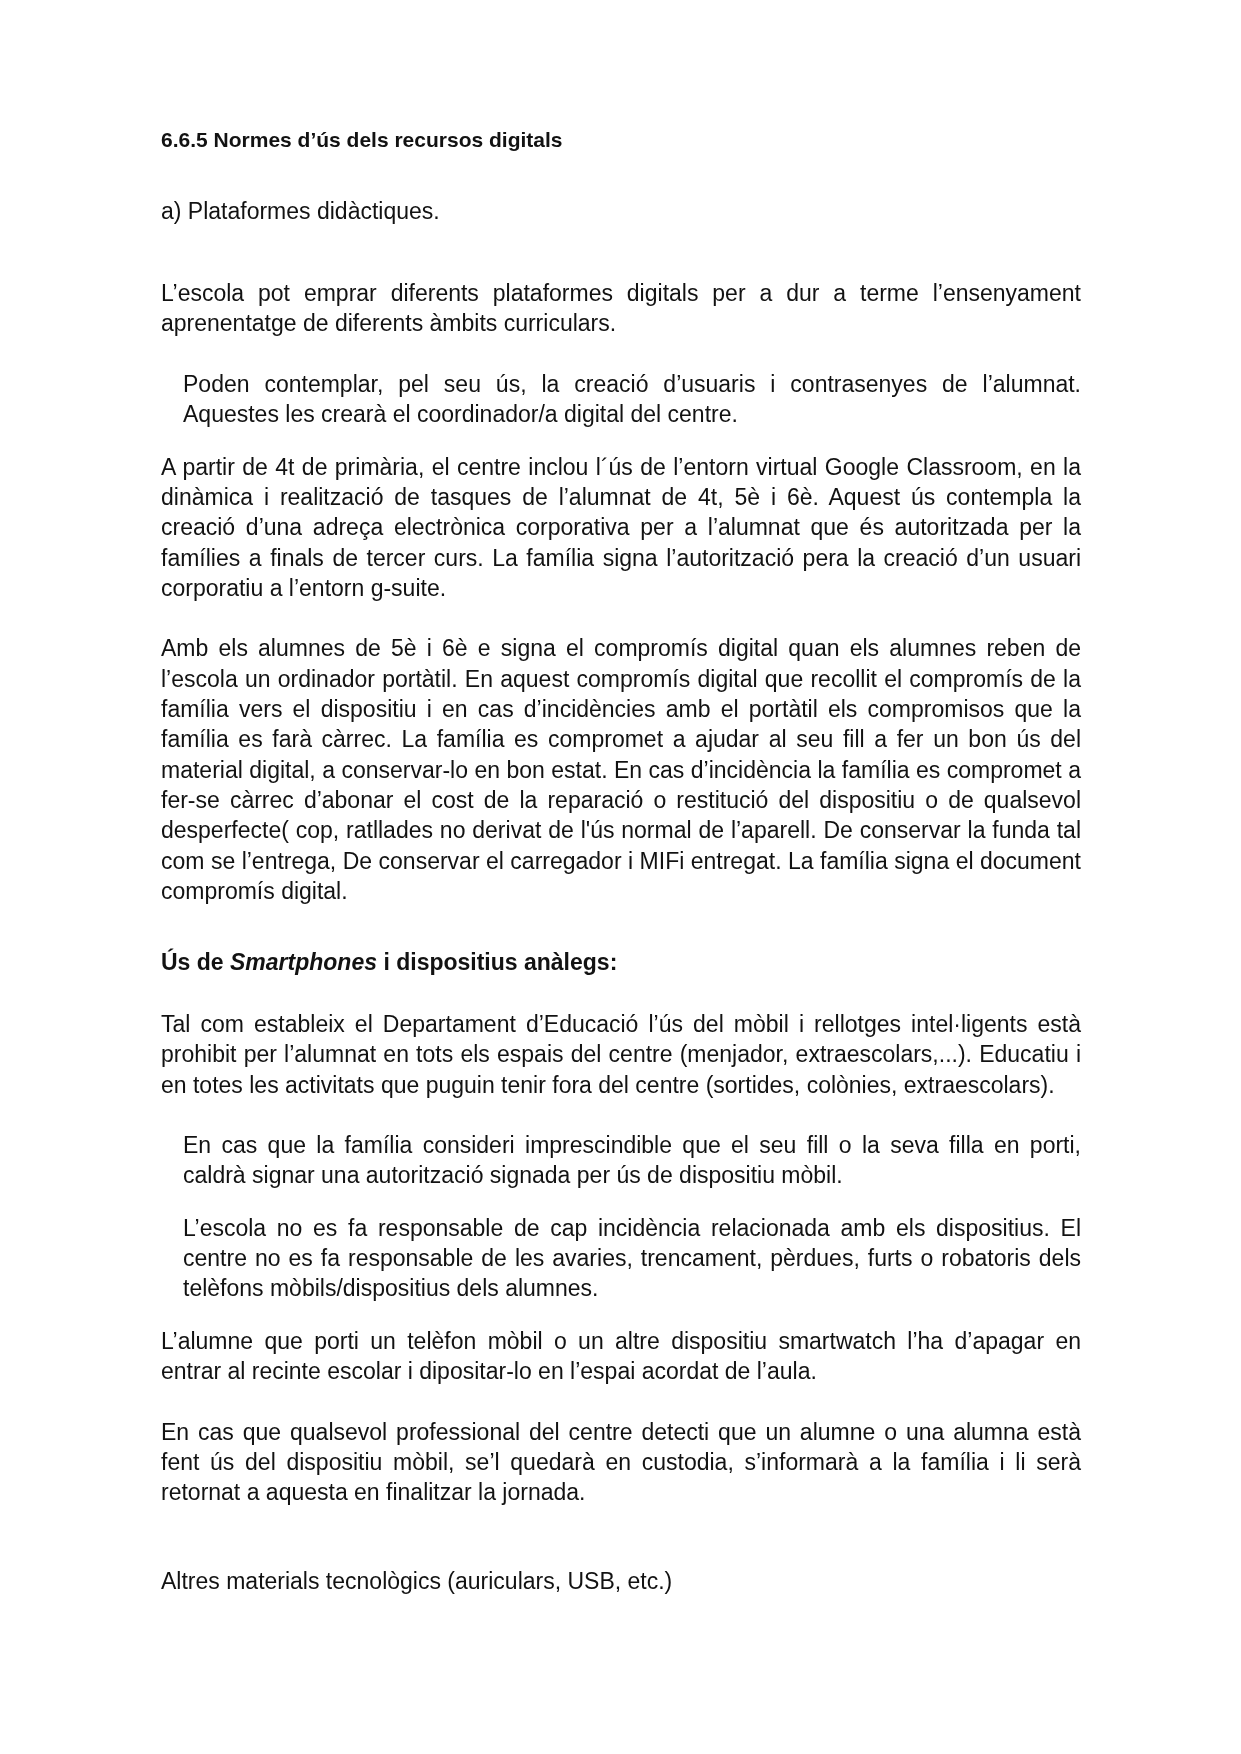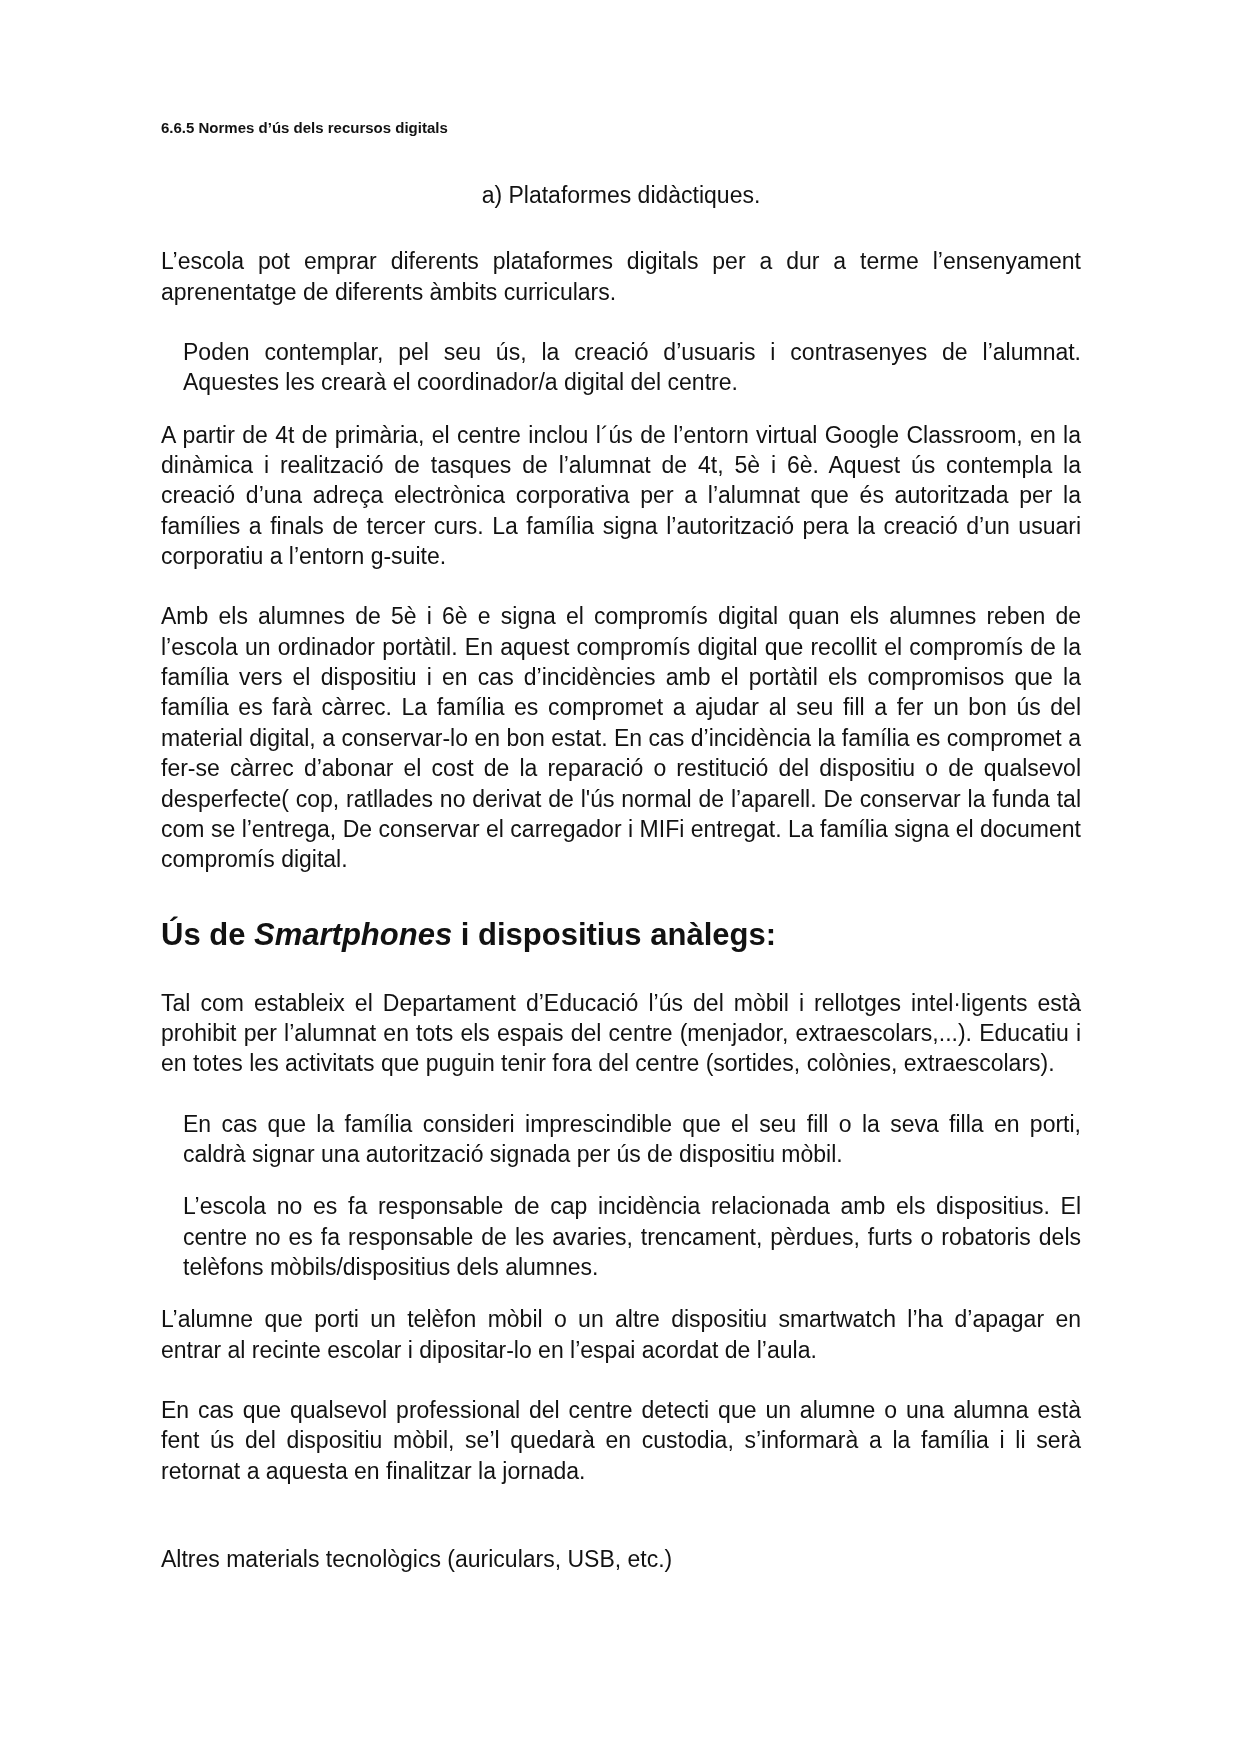--- a/index.html
+++ b/index.html
@@ -14,38 +14,37 @@
     margin: 0 auto;
     box-sizing: border-box;
     background: #ffffff;
     padding: 118px 160px 60px 161px;
     font-family: "Liberation Sans", "DejaVu Sans", sans-serif;
     font-size: 23px;
     line-height: 1.32;
     color: #121212;
   }
   .doc-title {
-    font-size: 15px;
+    font-size: 21px;
     font-weight: bold;
-    margin: 0 0 42px 0;
+    margin: 8px 0 42px 0;
   }
   .subsection-label {
-    margin: 0 0 36px 0;
-    text-align: center;
+    margin: 0 0 52px 0;
   }
   p.body-par {
     margin: 0 0 30px 0;
     text-align: justify;
   }
   p.body-par.tight {
     margin-bottom: 22px;
     margin-left: 22px;
   }
   h2.sub-heading {
-    font-size: 31px;
+    font-size: 23px;
     font-weight: bold;
     margin: 40px 0 32px 0;
   }
   h2.sub-heading .italic {
     font-style: italic;
   }
   p.closing-line {
     margin: 58px 0 0 0;
     text-align: left;
   }

